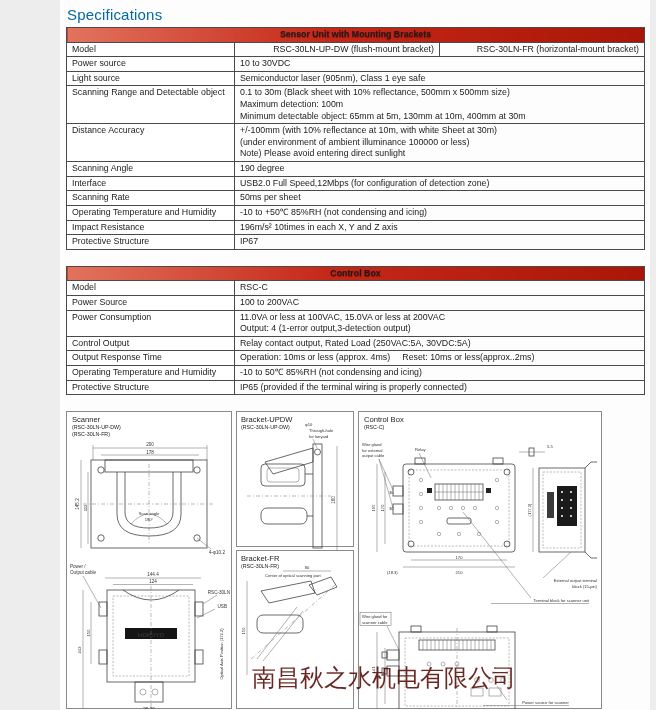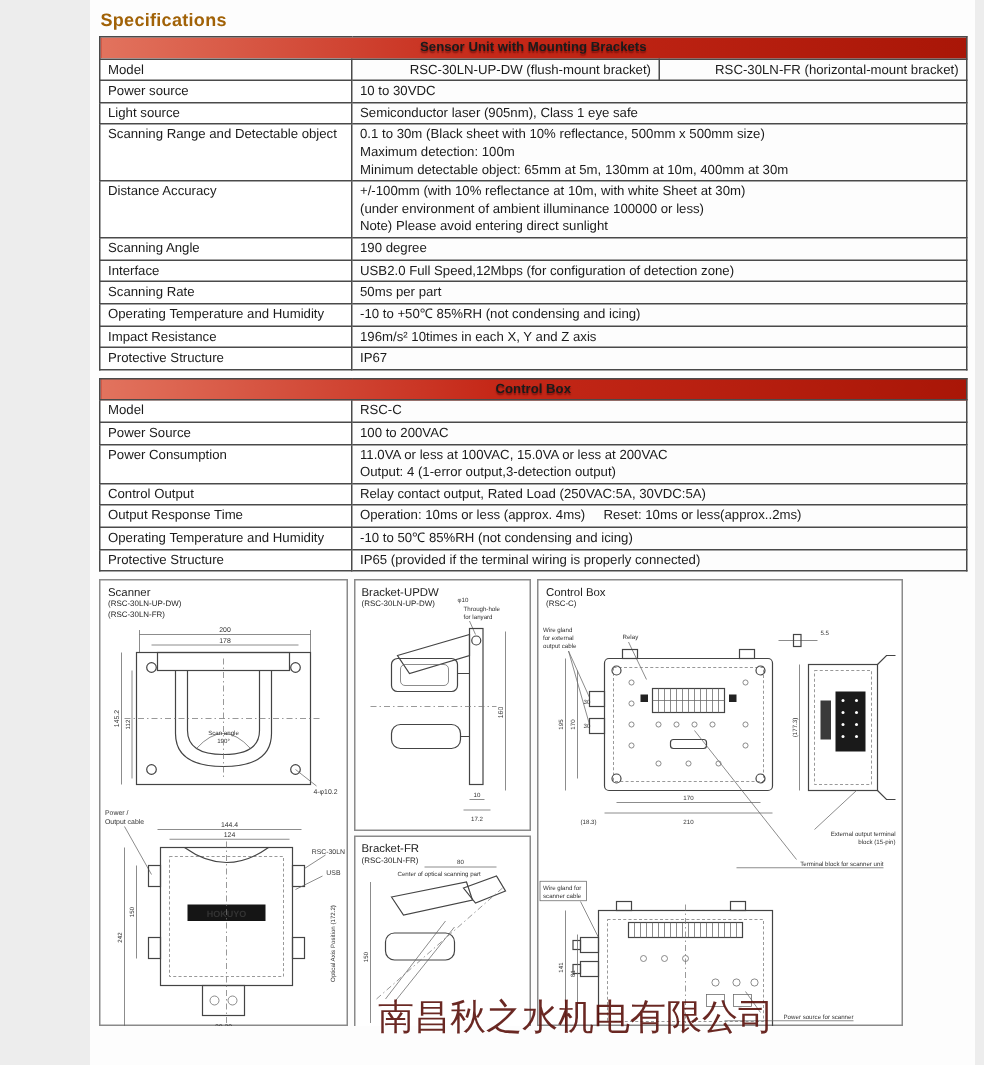--- a/index.html
+++ b/index.html
@@ -1,19 +1,19 @@
 <!DOCTYPE html>
 <html><head>
 <meta charset="utf-8">
 <style>
   html,body{margin:0;padding:0}
   body{width:656px;height:710px;background:#ededed;font-family:"Liberation Sans",sans-serif;position:relative;overflow:hidden}
   .sheet{position:absolute;left:60px;top:0;width:590px;height:710px;background:#fdfdfd;box-sizing:border-box;padding:3px 2px 0 6px}
-  .red-head{color:#a16207;font-size:12px;font-weight:bold;margin:3px 0 4px 1px;letter-spacing:.2px}
-  table.spec{border-collapse:collapse;width:578px;table-layout:fixed;margin-bottom:5px}
+  .red-head{color:#0369a1;font-size:15px;font-weight:normal;margin:3px 0 4px 1px;letter-spacing:.2px}
+  table.spec{border-collapse:collapse;width:578px;table-layout:fixed;margin-bottom:16px}
   table.spec td{border:1px solid #4a4a4a;font-size:8.8px;color:#1b1b1b;padding:1px 5px;vertical-align:top;line-height:1.32}
   td.hdr{background:linear-gradient(90deg,#e2735e 0%,#c52818 45%,#a91607 100%);color:#fff;text-align:center;font-weight:bold;font-size:9.6px;padding:1.5px 0;text-shadow:0 1px 1px rgba(80,0,0,.55);border:1px solid #8c1203}
   td.lbl{background:#fff}
   td.ctr{text-align:right}
   .val{white-space:pre-wrap}
   .panels{display:flex;gap:4px;height:298px;overflow:hidden;margin-top:2px}
   .panel{border:1px solid #8a8a8a;background:#fff;box-sizing:border-box;flex:none}
   .panel-col{display:flex;flex-direction:column;gap:3px;flex:none}
   svg{display:block}
   svg text{font-family:"Liberation Sans",sans-serif;fill:#333}
@@ -85,21 +85,21 @@
         </tr>
         <tr>
           <td class="lbl">Interface</td>
           <td colspan="2">
             <div class="val">USB2.0 Full Speed,12Mbps (for configuration of detection zone)</div>
           </td>
         </tr>
         <tr>
           <td class="lbl">Scanning Rate</td>
           <td colspan="2">
-            <div class="val">50ms per part</div>
+            <div class="val">50ms per sheet</div>
           </td>
         </tr>
         <tr>
           <td class="lbl">Operating Temperature and Humidity</td>
           <td colspan="2">
             <div class="val">-10 to +50℃ 85%RH (not condensing and icing)</div>
           </td>
         </tr>
         <tr>
           <td class="lbl">Impact Resistance</td>
@@ -235,21 +235,21 @@
         <text class="tin" transform="translate(156,242) rotate(-90)" text-anchor="middle">Optical Axis Position (172.2)</text>
         <rect class="ln" x="68" y="270" width="28" height="20"></rect>
         <circle class="tn" cx="76" cy="280" r="3"></circle>
           <circle class="tn" cx="88" cy="280" r="3"></circle>
         <line class="dsh" x1="84" y1="174" x2="84" y2="305"></line>
         <text class="dim" x="82" y="299" text-anchor="middle">20   20</text>
       </svg>
     </div>
 
     <div class="panel-col" style="width:118px">
-      <div class="panel" style="width:118px;height:168px">
+      <div class="panel" style="width:118px;height:136px">
         <svg width="116" height="170" viewBox="0 0 116 170">
           <text class="ttl" x="4" y="10">Bracket-UPDW</text>
           <text class="sub" x="4" y="17">(RSC-30LN-UP-DW)</text>
           <text class="tin" x="68" y="14">φ10</text>
           <text class="tin" x="72" y="20">Through-hole</text>
           <text class="tin" x="72" y="25.5">for lanyard</text>
           <line class="tn" x1="76" y1="27" x2="80" y2="36"></line>
           <rect class="ln" x="76" y="32" width="9" height="104"></rect>
           <circle class="ln" cx="80.5" cy="40" r="3"></circle>
           <path class="ln" d="M28,50 L76,36 L76,50 L36,62 Z"></path>

